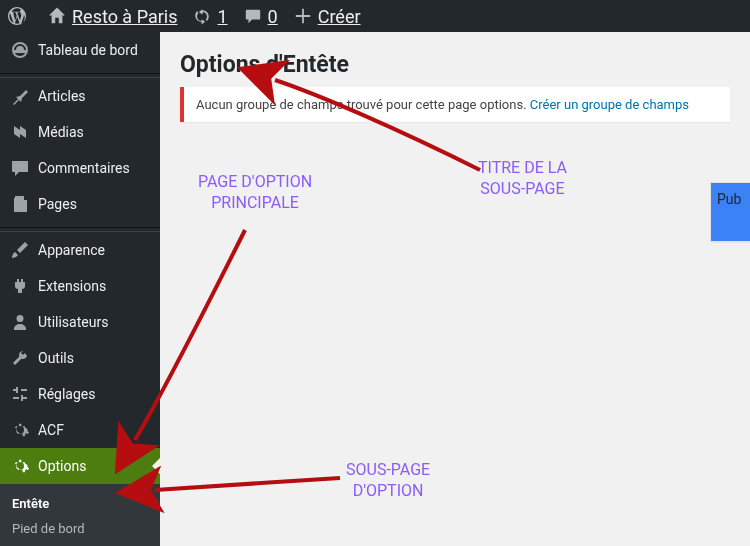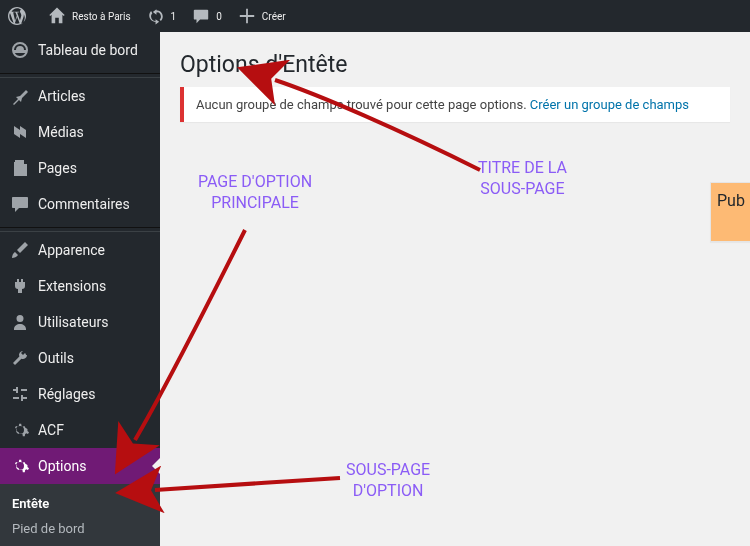--- a/index.html
+++ b/index.html
@@ -12,21 +12,22 @@
     position: relative;
   }
 
   
   .adminbar {
     background: #23282d;
     color: #eee;
     height: 32px;
     display: flex;
     align-items: center;
-    font-size: 10px;
+    font-size: 18px;
+    text-decoration: underline;
   }
   .adminbar .item {
     display: flex;
     align-items: center;
     padding: 0 8px;
     height: 100%;
     cursor: pointer;
   }
   .adminbar .icon { display: inline-flex; align-items: center; margin-right: 6px; color: #b4b9be; }
   .adminbar .icon svg { fill: #b4b9be; }
@@ -61,21 +62,21 @@
   .sidebar .menu-item .icon {
     width: 20px;
     height: 20px;
     margin-right: 8px;
     display: inline-flex;
     align-items: center;
     justify-content: center;
   }
   .sidebar .menu-item .icon svg { fill: #9ea3a8; width: 20px; height: 20px; }
   .sidebar .menu-item.active {
-    background: #701a75;
+    background: #4d7c0f;
     color: #fff;
     font-weight: 400;
   }
   .sidebar .menu-item.active .icon svg { fill: #fff; }
   .sidebar .menu-item.active::after {
     content: "";
     position: absolute;
     right: 0;
     top: 50%;
     transform: translateY(-50%);
@@ -103,47 +104,47 @@
     top: 32px;
     left: 160px;
     right: 0;
     bottom: 0;
     background: #f1f1f1;
     padding: 10px 20px 20px 20px;
     overflow: hidden;
   }
   .content h1 {
     font-size: 23px;
-    font-weight: 400;
+    font-weight: 700;
     color: #23282d;
     padding: 9px 0 4px 0;
   }
   .notice {
     background: #fff;
     border-left: 4px solid #dc3232;
     box-shadow: 0 1px 1px rgba(0,0,0,0.04);
     margin: 5px 0 15px;
     padding: 10px 12px;
     font-size: 13px;
     color: #444;
   }
   .notice a { color: #0073aa; text-decoration: none; cursor: pointer; }
 
   .sidepanel {
     position: absolute;
     top: 150px;
     right: 0;
     width: 40px;
     height: 60px;
-    background: #fdba74;
+    background: #3b82f6;
     border: 1px solid #e5e5e5;
     border-right: 0;
     box-shadow: 0 1px 1px rgba(0,0,0,0.04);
     padding: 8px 6px;
-    font-size: 16px;
+    font-size: 14px;
     color: #23282d;
   }
 
   
   .anno-label {
     position: absolute;
     color: #8b5cf6;
     font-weight: 400;
     font-size: 16px;
     line-height: 1.3;
@@ -229,36 +230,36 @@
         <svg viewBox="0 0 20 20">
           <path d="M4 16V4l6 4V4l6 4v8l-6-4v4l-6-4z"></path>
         </svg>
       </span>
     <span>Médias</span>
   </div>
 
   <div class="menu-item">
     <span class="icon">
         <svg viewBox="0 0 20 20">
+          <path d="M3 3h14c.55 0 1 .45 1 1v9c0 .55-.45 1-1 1H9l-4 4v-4H3c-.55 0-1-.45-1-1V4c0-.55.45-1 1-1z"></path>
+        </svg>
+      </span>
+    <span>Commentaires</span>
+  </div>
+
+  <div class="menu-item">
+    <span class="icon">
+        <svg viewBox="0 0 20 20">
           <path d="M5 2h8l4 4v12H5V2zm8 0v4h4"></path>
           <rect x="4" y="4" width="10" height="14" fill="#9ea3a8"></rect>
           <rect x="6" y="2" width="8" height="14" fill="#23282d"></rect>
           <rect x="6" y="2" width="8" height="14" fill="#9ea3a8"></rect>
         </svg>
       </span>
     <span>Pages</span>
-  </div>
-
-  <div class="menu-item">
-    <span class="icon">
-        <svg viewBox="0 0 20 20">
-          <path d="M3 3h14c.55 0 1 .45 1 1v9c0 .55-.45 1-1 1H9l-4 4v-4H3c-.55 0-1-.45-1-1V4c0-.55.45-1 1-1z"></path>
-        </svg>
-      </span>
-    <span>Commentaires</span>
   </div>
 
   <div class="sep"></div>
 
   <div class="menu-item">
     <span class="icon">
         <svg viewBox="0 0 20 20">
           <path d="M15 2l3 3-8 8-3-3 8-8zM5 12l3 3c-1 2-4 3-6 3 0-2 1-5 3-6z"></path>
         </svg>
       </span>

